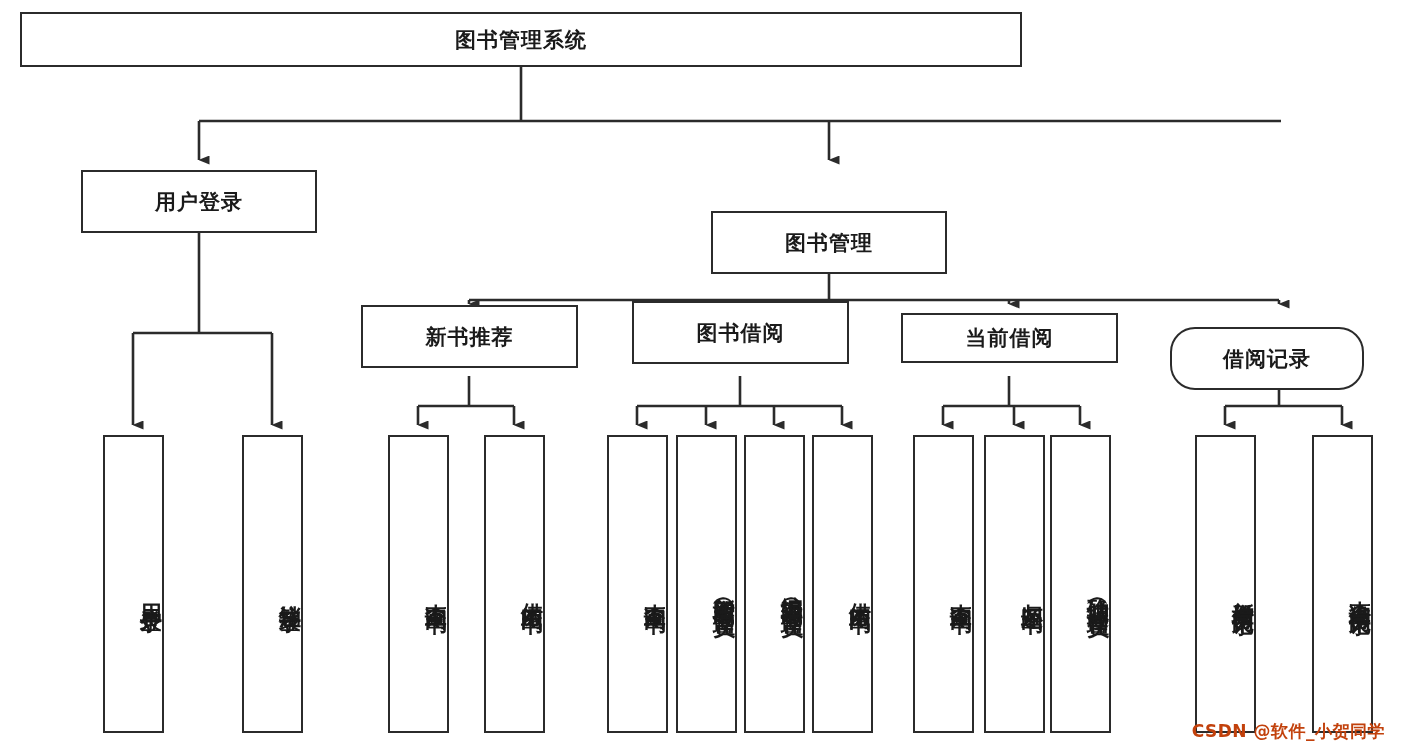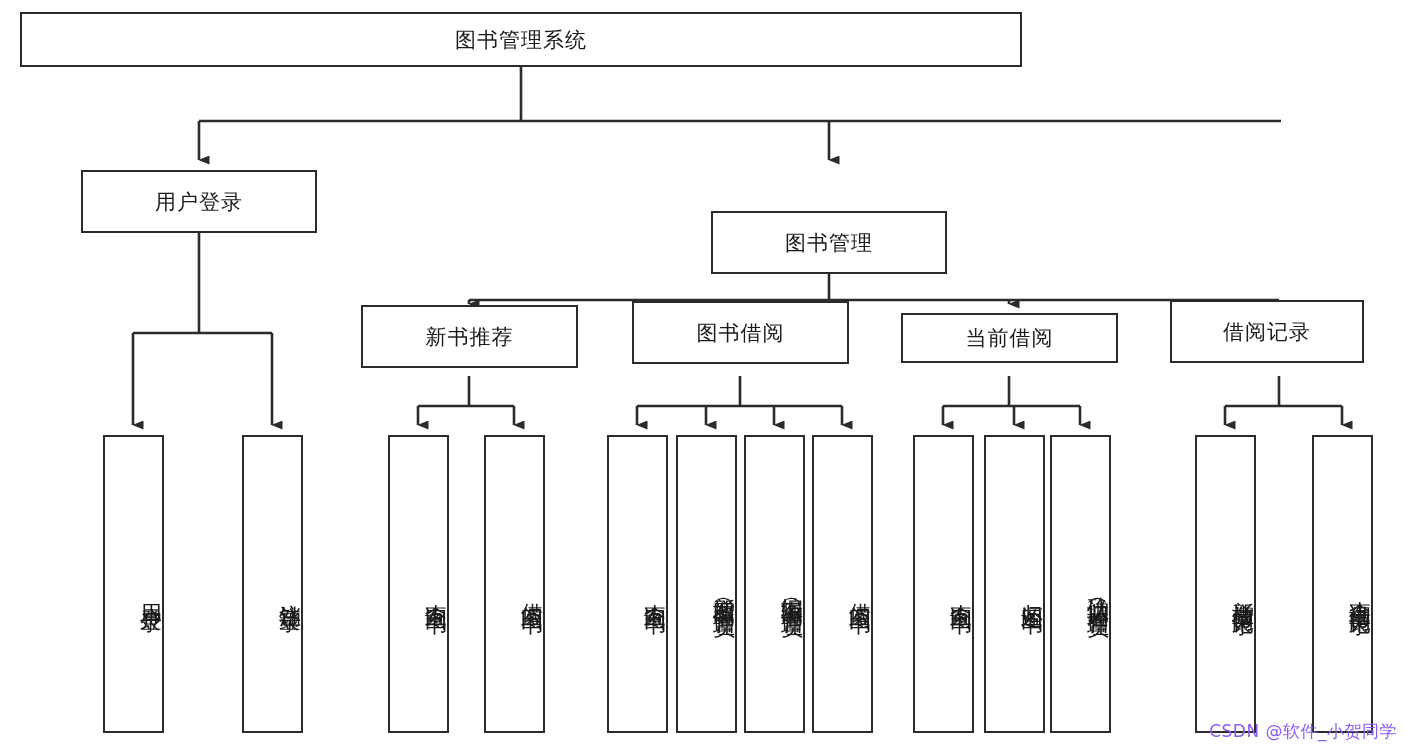--- a/index.html
+++ b/index.html
@@ -6,20 +6,21 @@
   body{
     font-family:"DejaVu Sans","Liberation Sans",sans-serif;
     -webkit-font-smoothing:antialiased;
   }
   #canvas{
     position:relative;
     width:1405px;
     height:747px;
     background:#ffffff;
     overflow:hidden;
+    font-weight:bold;
   }
   svg#wires{
     position:absolute;
     left:0; top:0;
     width:1405px; height:747px;
     pointer-events:none;
   }
   .node{
     position:absolute;
     box-sizing:border-box;
@@ -44,24 +45,24 @@
     justify-content:center;
     line-height:1;
   }
   .node.v span{
     writing-mode:vertical-rl;
     text-orientation:upright;
     display:block;
   }
   .watermark{
     position:absolute;
-    right:8px;
+    right:20px;
     bottom:4px;
     font-size:17px;
-    color:#8b5cf6;
+    color:#c2410c;
     letter-spacing:0.5px;
     white-space:nowrap;
   }
 </style>
 </head>
 <body>
 
 <div id="canvas">
 
   <svg id="wires" viewBox="0 0 1405 747">
@@ -143,21 +144,21 @@
 
   <div class="node h" style="left:361px; top:305px; width:217px; height:63px;">
     <span>新书推荐</span>
   </div>
   <div class="node h" style="left:632px; top:301px; width:217px; height:63px;">
     <span>图书借阅</span>
   </div>
   <div class="node h" style="left:901px; top:313px; width:217px; height:50px;">
     <span>当前借阅</span>
   </div>
-  <div class="node h" style="left:1170px; top:300px; width:194px; height:63px;">
+  <div class="node h" style="left:1170px; top:327px; width:194px; height:63px;border-radius:25px;">
     <span>借阅记录</span>
   </div>
 
   <div class="node v" style="left:103px; top:435px; width:61px; height:298px;">
     <span>用户登录</span>
   </div>
   <div class="node v" style="left:242px; top:435px; width:61px; height:298px;">
     <span>注销登录</span>
   </div>
 

